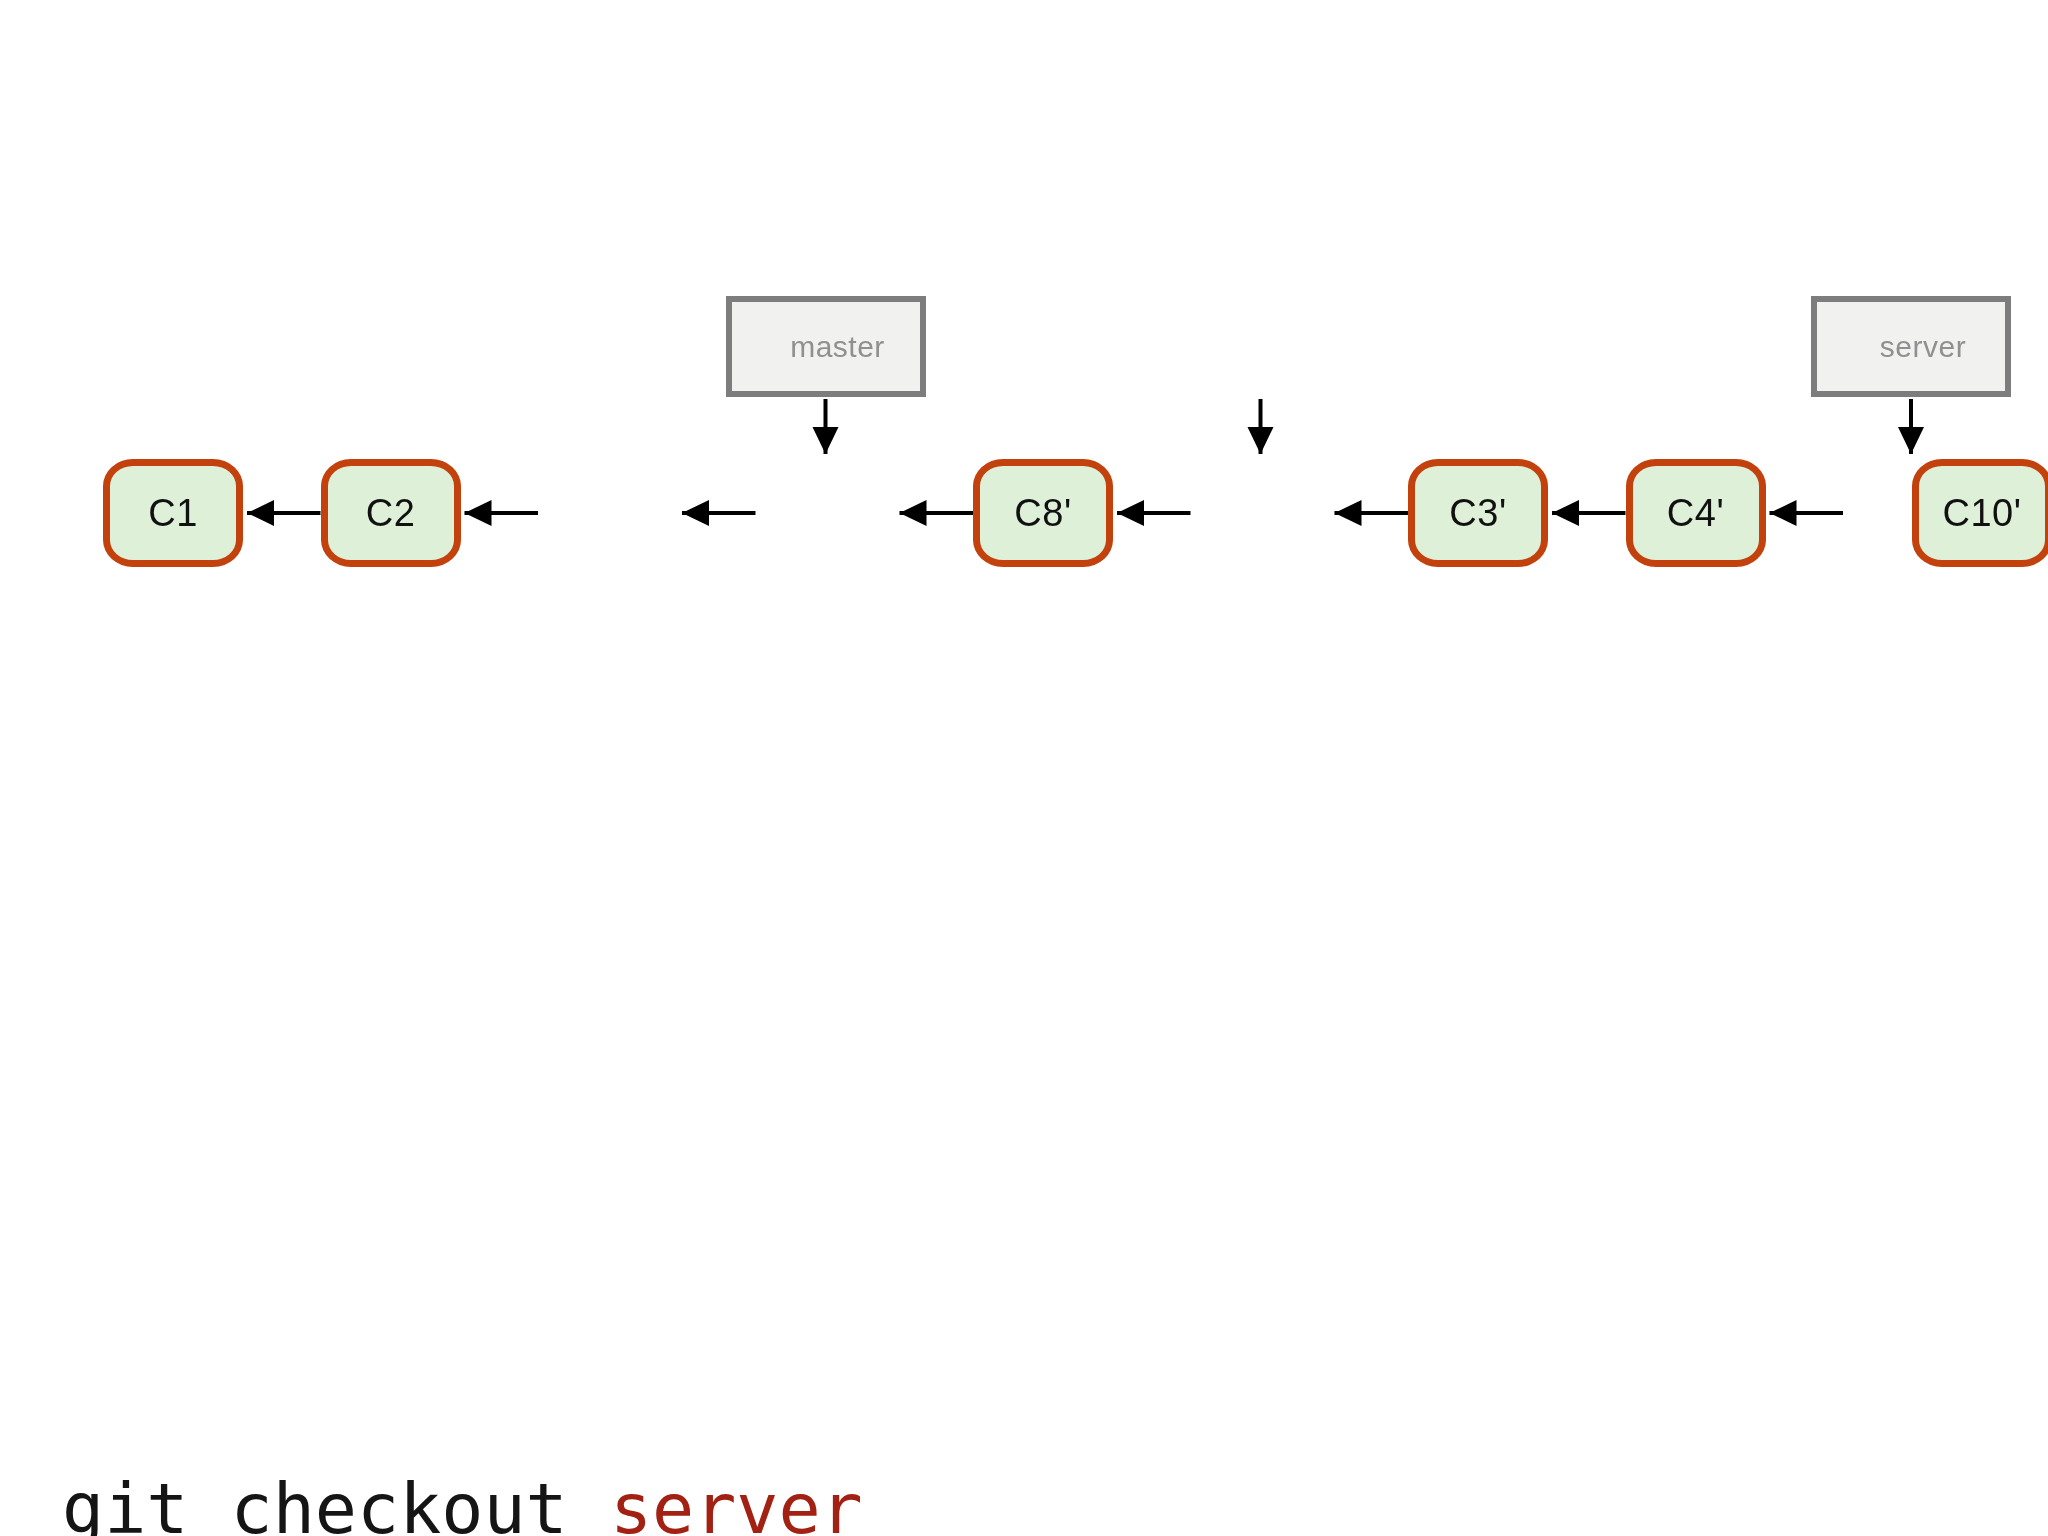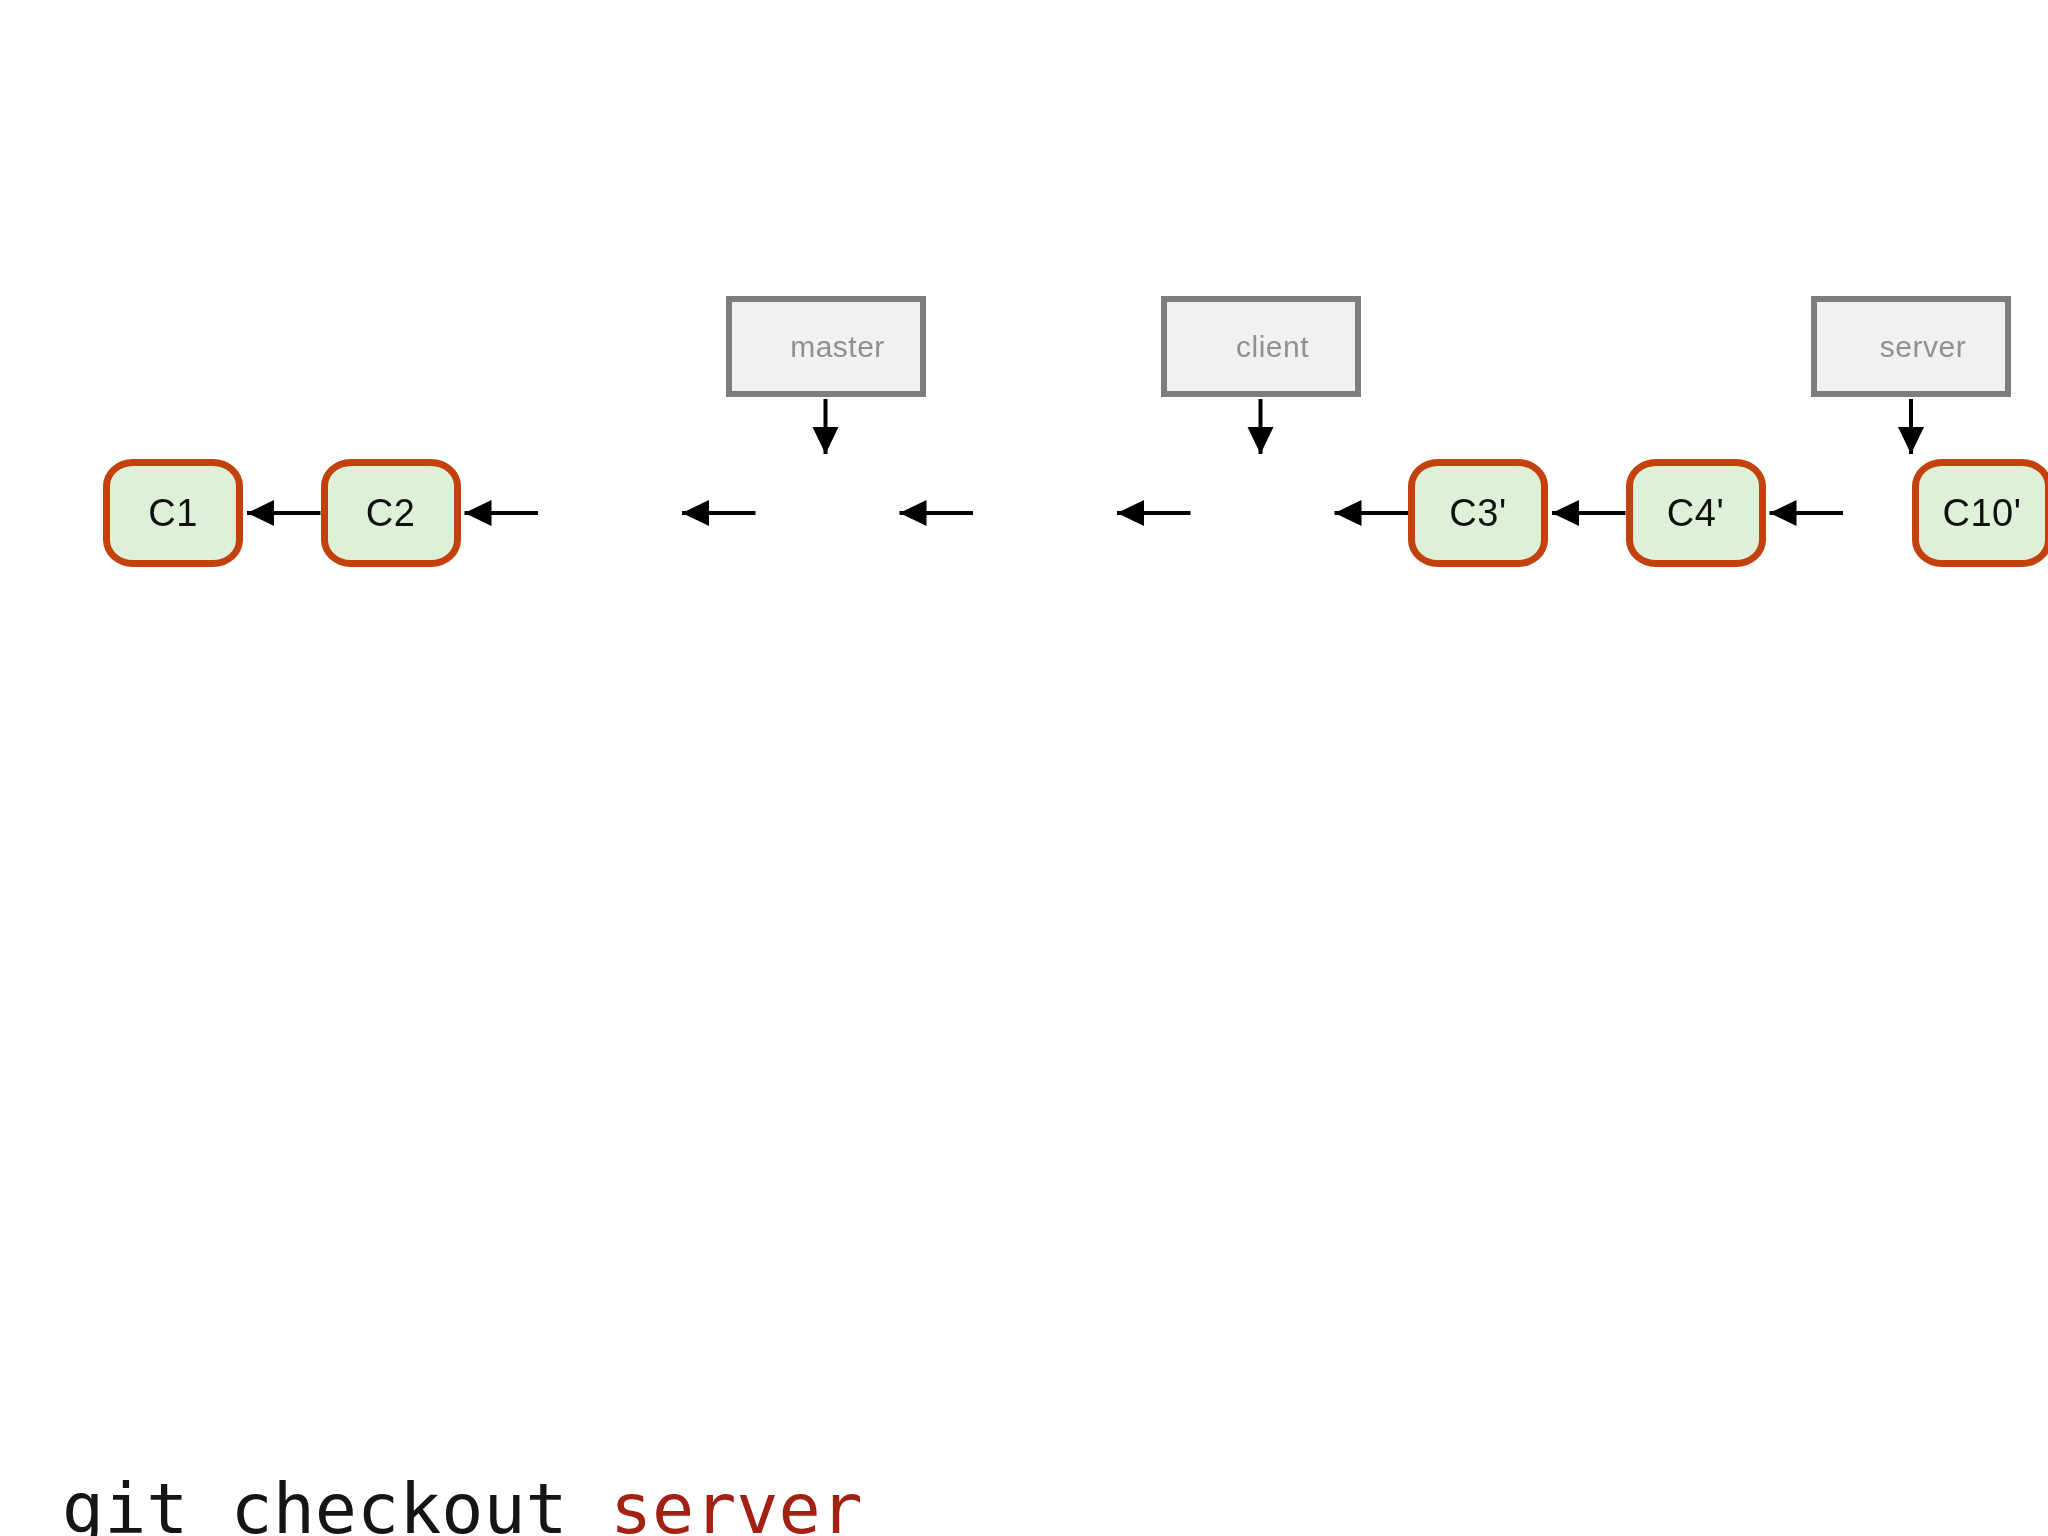--- a/index.html
+++ b/index.html
@@ -86,32 +86,32 @@
     <line x1="1843" y1="513" x2="1769.5" y2="513" stroke="#000" stroke-width="4" marker-end="url(#ah)"></line>
 
     <line x1="825.5" y1="399" x2="825.5" y2="454" stroke="#000" stroke-width="4" marker-end="url(#ah)"></line>
     <line x1="1260.5" y1="399" x2="1260.5" y2="454" stroke="#000" stroke-width="4" marker-end="url(#ah)"></line>
     <line x1="1911" y1="399" x2="1911" y2="454" stroke="#000" stroke-width="4" marker-end="url(#ah)"></line>
   </svg>
 
   <div class="branch" style="left:725.5px">
     <span>master</span>
   </div>
-  <div class="branch" style="left:1160.5px">
-    <span>client</span>
-  </div>
   <div class="branch" style="left:1811px">
     <span>server</span>
   </div>
 
   <div class="commit" style="left:103px">
     <span>C1</span>
   </div>
   <div class="commit" style="left:320.5px">
     <span>C2</span>
+  </div>
+  <div class="commit" style="left:973px">
+    <span>C8'</span>
   </div>
   <div class="commit" style="left:1408px">
     <span>C3'</span>
   </div>
   <div class="commit" style="left:1625.5px">
     <span>C4'</span>
   </div>
   <div class="commit" style="left:1912px">
     <span>C10'</span>
   </div>

